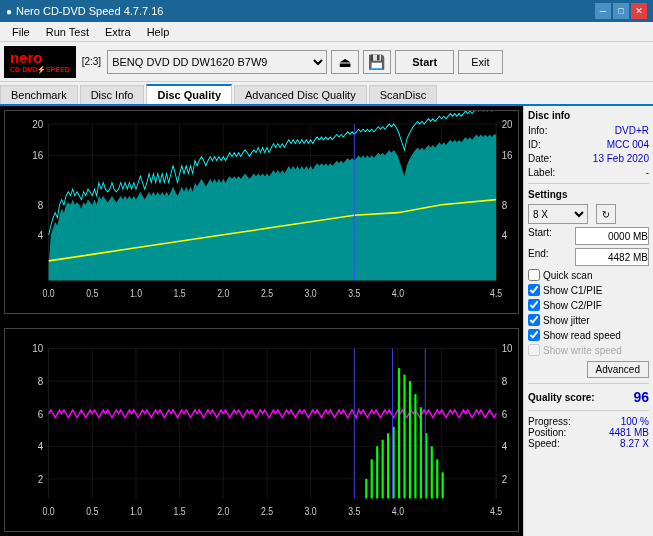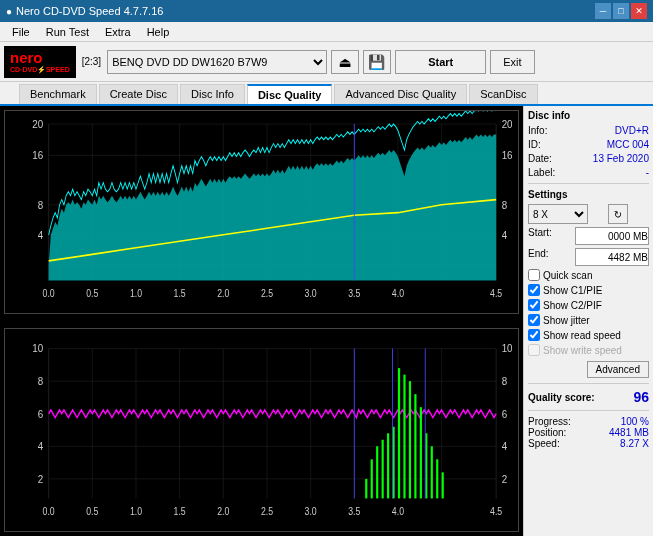--- a/index.html
+++ b/index.html
@@ -16,44 +16,44 @@
     .menu-bar { background: #f0f0f0; height: 20px; display: flex; align-items: center; padding: 0 4px; border-bottom: 1px solid #ccc; }
     .menu-item { padding: 2px 8px; font-size: 11px; cursor: pointer; }
     
     
     .toolbar { background: #f0f0f0; height: 40px; display: flex; align-items: center; padding: 2px 4px; border-bottom: 1px solid #ccc; gap: 4px; }
     .nero-logo { background: #000; color: white; padding: 2px 6px; font-size: 13px; font-weight: bold; height: 32px; display: flex; align-items: center; justify-content: flex-end; }
     .nero-logo span { color: #ff0000; }
     .nero-sub { font-size: 7px; color: #aaa; display: block; }
     .drive-select { height: 24px; font-size: 11px; flex: 1; max-width: 220px; border: 1px solid #999; }
     .toolbar-icon-btn { width: 28px; height: 24px; border: 1px solid #999; background: #f0f0f0; cursor: pointer; display: flex; align-items: center; justify-content: center; font-size: 14px; }
-    .start-btn { background: #f0f0f0; border: 1px solid #999; padding: 0 32px; height: 24px; cursor: pointer; font-size: 11px; font-weight: bold; }
+    .start-btn { background: #f0f0f0; border: 1px solid #999; padding: 0 16px; height: 24px; cursor: pointer; font-size: 11px; font-weight: bold; }
     .exit-btn { background: #f0f0f0; border: 1px solid #999; padding: 0 12px; height: 24px; cursor: pointer; font-size: 11px; }
     
     
-    .tabs { display: flex; background: #f0f0f0; border-bottom: 2px solid #0078d7; padding-top: 2px; padding-left: 19px; gap: 2px; }
+    .tabs { display: flex; background: #f0f0f0; border-bottom: 2px solid #0078d7; padding-top: 2px; padding-left: 0; gap: 2px; align-items: center; }
     .tab { padding: 3px 10px; border: 1px solid #ccc; border-bottom: none; background: #e0e0e0; cursor: pointer; font-size: 11px; }
     .tab.active { background: white; border-top: 2px solid #0078d7; font-weight: bold; }
     
     
     .main-content { display: flex; height: calc(536px - 22px - 20px - 40px - 24px); }
     
     
     .chart-area { flex: 1; background: #000; padding: 4px; display: flex; flex-direction: column; gap: 14px; }
     
     
     .right-panel { width: 130px; background: #f0f0f0; border-left: 1px solid #ccc; padding: 4px; font-size: 10px; display: flex; flex-direction: column; gap: 3px; overflow: hidden; }
     
     .section-title { font-weight: bold; font-size: 10px; margin-bottom: 1px; }
     .info-row { display: flex; justify-content: space-between; font-size: 10px; }
     .info-val { color: #0000cc; }
     
     .divider { border-top: 1px solid #ccc; margin: 2px 0; }
     
-    .settings-group { display: flex; gap: 20px; }
+    .settings-group { display: flex; gap: 8px; }
     .speed-select { height: 20px; font-size: 10px; border: 1px solid #999; width: 60px; }
     
     .mb-input { width: 74px; height: 18px; font-size: 10px; border: 1px solid #999; text-align: right; background: white; }
     
     .checkbox-row { display: flex; align-items: center; gap: 3px; font-size: 10px; }
     .checkbox-row input[type=checkbox] { width: 12px; height: 12px; }
     .checkbox-row.disabled { color: #aaa; }
     
     .advanced-btn { background: #f0f0f0; border: 1px solid #999; padding: 2px 8px; font-size: 10px; cursor: pointer; align-self: flex-end; margin-top: 2px; }
     
@@ -104,21 +104,20 @@
     <option>BENQ DVD DD DW1620 B7W9</option>
   </select>
   <button class="toolbar-icon-btn" title="Eject">⏏</button>
   <button class="toolbar-icon-btn" title="Save">💾</button>
   <button class="start-btn">Start</button>
   <button class="exit-btn">Exit</button>
 </div>
 
 <div class="tabs">
   <div class="tab">Benchmark</div>
-  <div class="tab">Create Disc</div>
   <div class="tab">Disc Info</div>
   <div class="tab active">Disc Quality</div>
   <div class="tab">Advanced Disc Quality</div>
   <div class="tab">ScanDisc</div>
 </div>
 
 <div class="main-content">
 
   <div class="chart-area">
 

